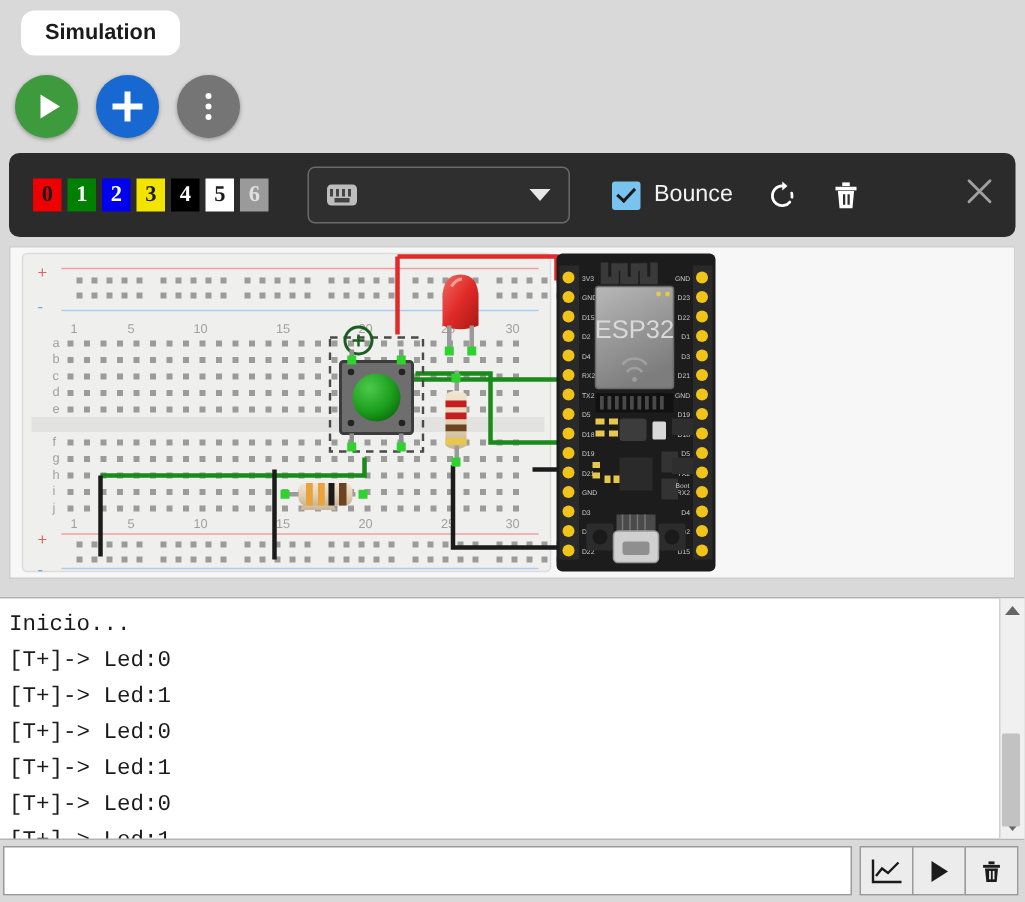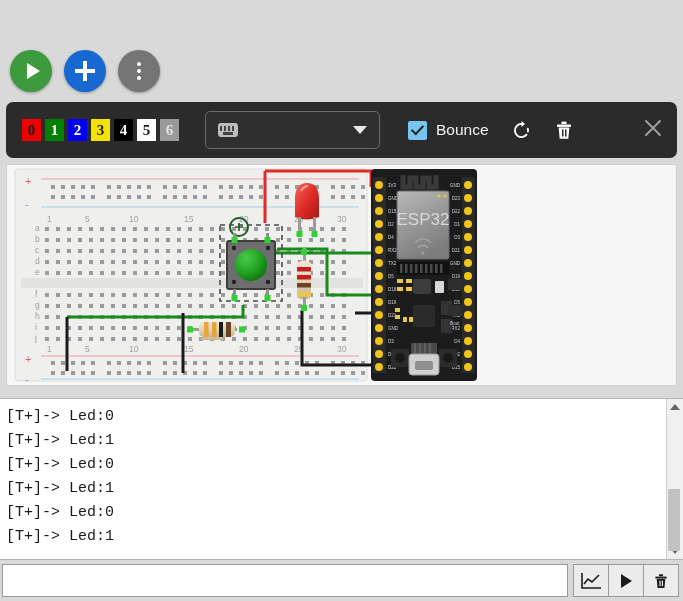--- a/index.html
+++ b/index.html
@@ -114,20 +114,21 @@
     width: 36px; height: 33px; background: #ececec; border: 1px solid #9a9a9a;
     display: flex; align-items: center; justify-content: center; cursor: pointer; margin-left: -1px;
   }
 </style>
 </head>
 <body>
 
 <div class="app">
 
   <div class="tabbar">
+    <div class="tab active">Simulation</div>
   </div>
 
   <div class="actions">
     <div class="rbtn green">
       <div class="tri"></div>
     </div>
     <div class="rbtn blue">
       <div class="plus"></div>
     </div>
     <div class="rbtn gray">
@@ -525,20 +526,21 @@
       <g stroke="#777" stroke-width="1">
           <path d="M408 178 v12 M413 178 v12 M418 178 v12 M423 178 v12"></path>
         </g>
       <rect x="402" y="189" width="30" height="21" rx="3" fill="#d0d0d0" stroke="#9a9a9a"></rect>
       <rect x="408" y="196" width="18" height="9" rx="2" fill="#8f8f8f"></rect>
     </svg>
   </div>
 
   <div class="console">
     <div class="console-text">
+      <div>Inicio...</div>
       <div>[T+]-&gt; Led:0</div>
       <div>[T+]-&gt; Led:1</div>
       <div>[T+]-&gt; Led:0</div>
       <div>[T+]-&gt; Led:1</div>
       <div>[T+]-&gt; Led:0</div>
       <div>[T+]-&gt; Led:1</div>
     </div>
     <div class="scrollbar" style="position:relative">
       <div class="sb-arrow-up"></div>
       <div class="sb-thumb"></div>

